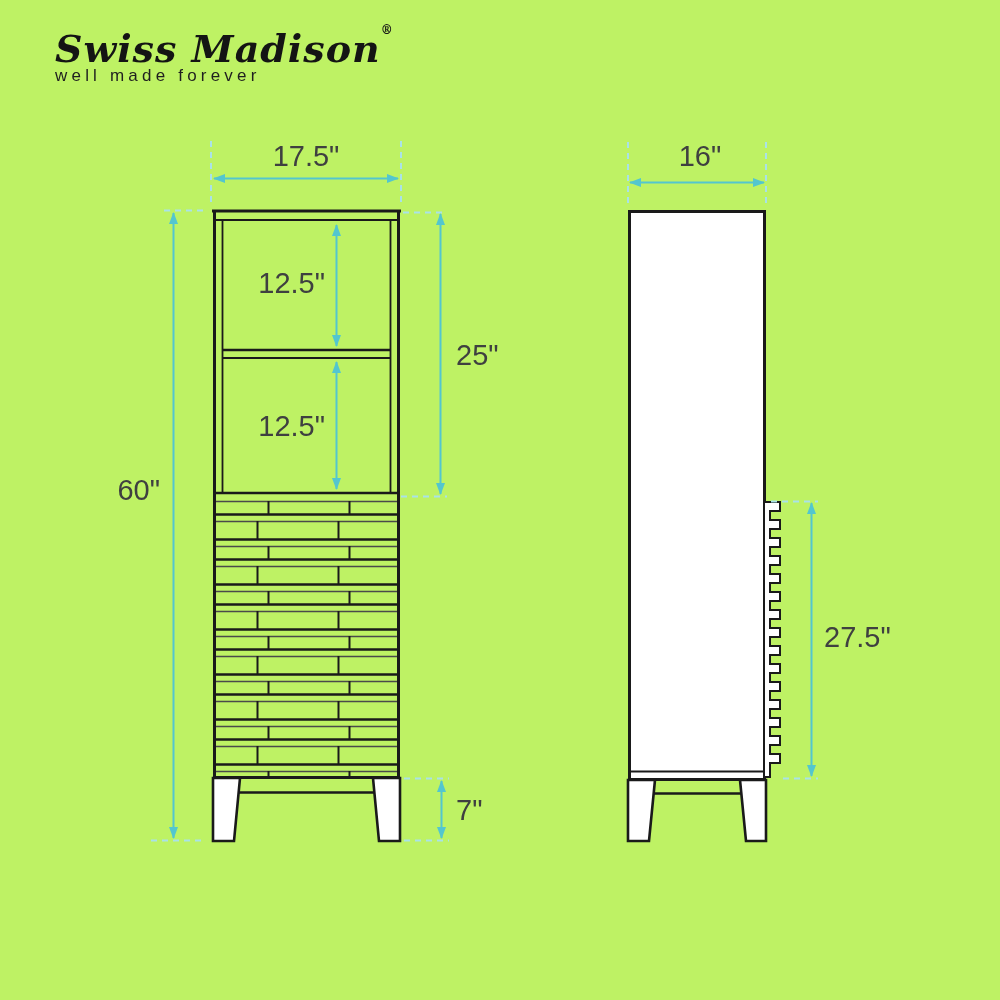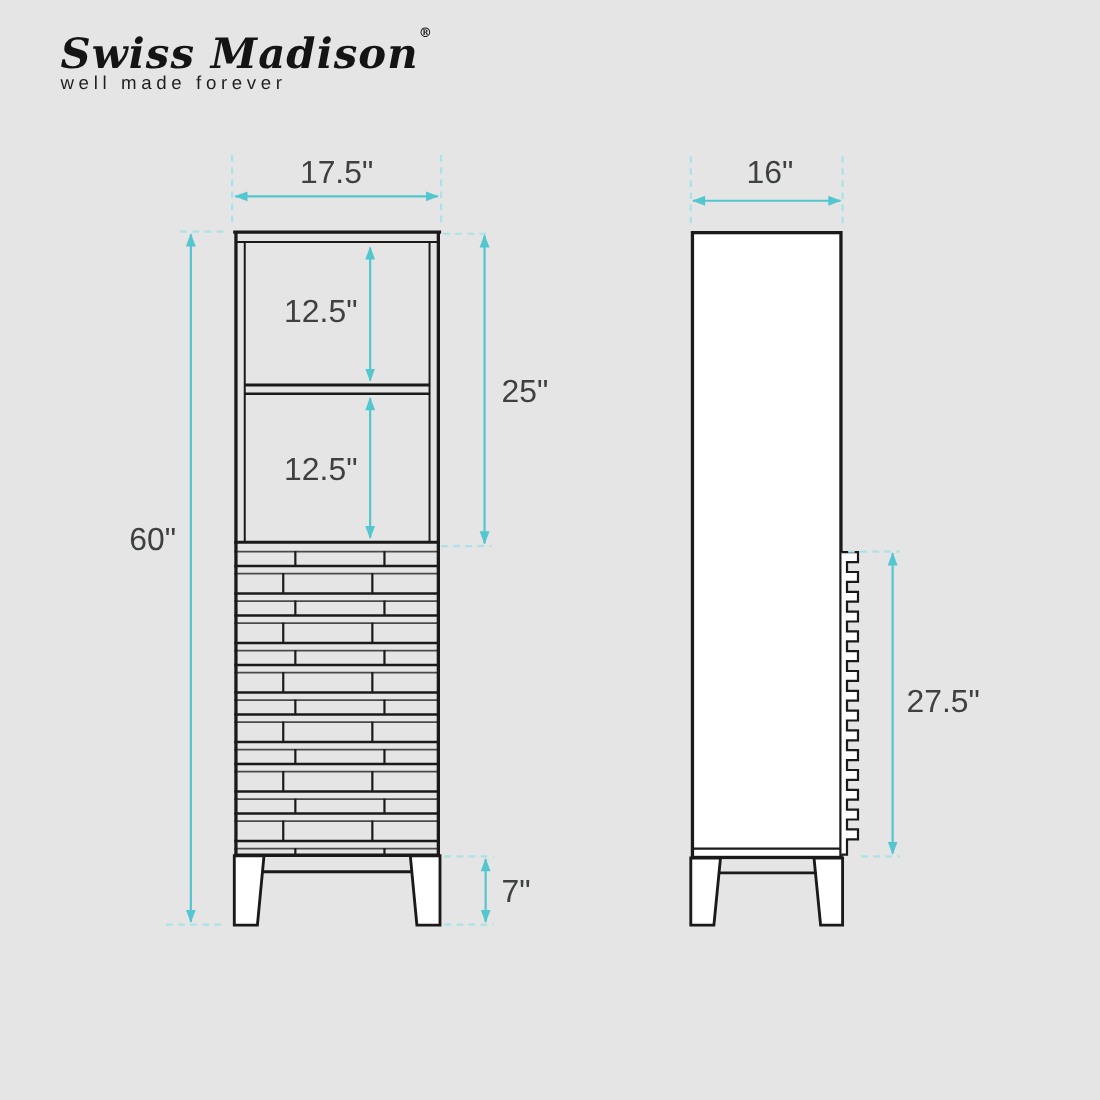--- a/index.html
+++ b/index.html
@@ -3,21 +3,21 @@
 <meta charset="utf-8">
 <style>
   :root{
     --accent:#53C6CF;
     --accent-light:#A9E2E8;
     --ink:#1A1A1A;
     --label:#3F4040;
   }
   html,body{margin:0;padding:0;background:#fff;}
   .canvas{
-    position:relative;width:1000px;height:1000px;background:#e5e5e5;
+    position:relative;width:1000px;height:1000px;background:#bef264;
     font-family:"Liberation Sans",sans-serif;overflow:hidden;
   }
   .logo{position:absolute;left:55px;top:24px;}
   .logo-name{
     font-family:"DejaVu Serif",serif;font-style:italic;font-weight:700;
     font-size:38px;color:#141414;letter-spacing:1px;line-height:1.1;
   }
   .logo-name sup{font-size:12px;font-style:normal;vertical-align:28px;letter-spacing:0;}
   .logo-tagline{
     font-family:"Liberation Sans",sans-serif;font-size:17px;color:#1f1f1f;

